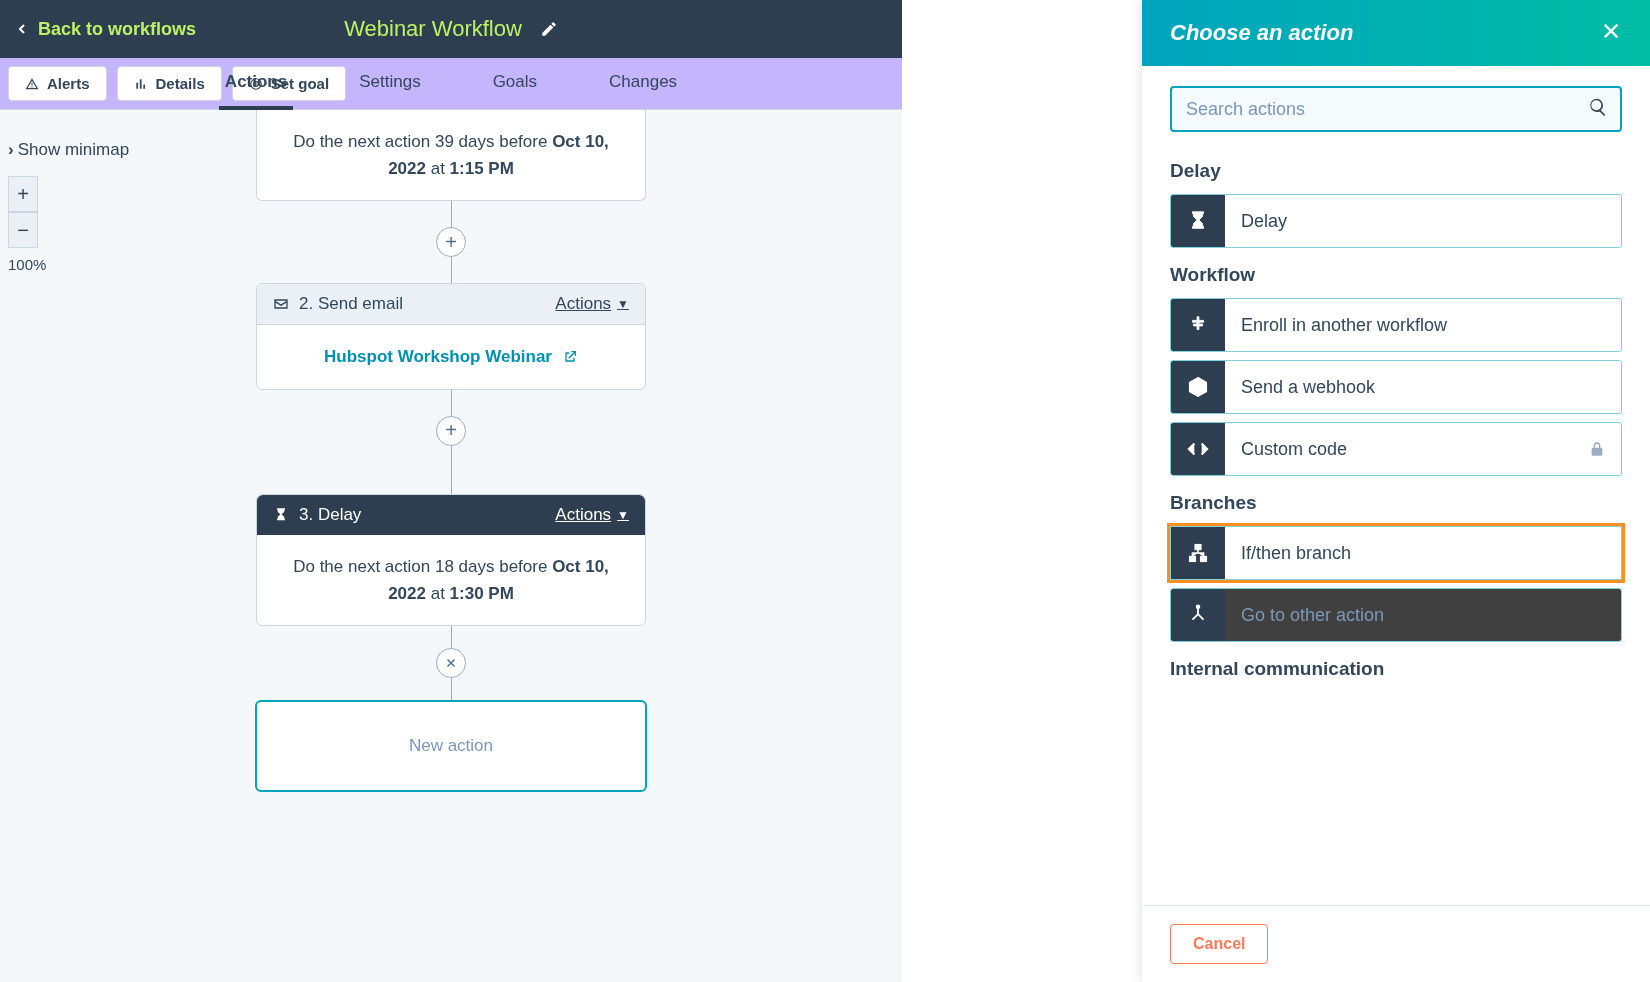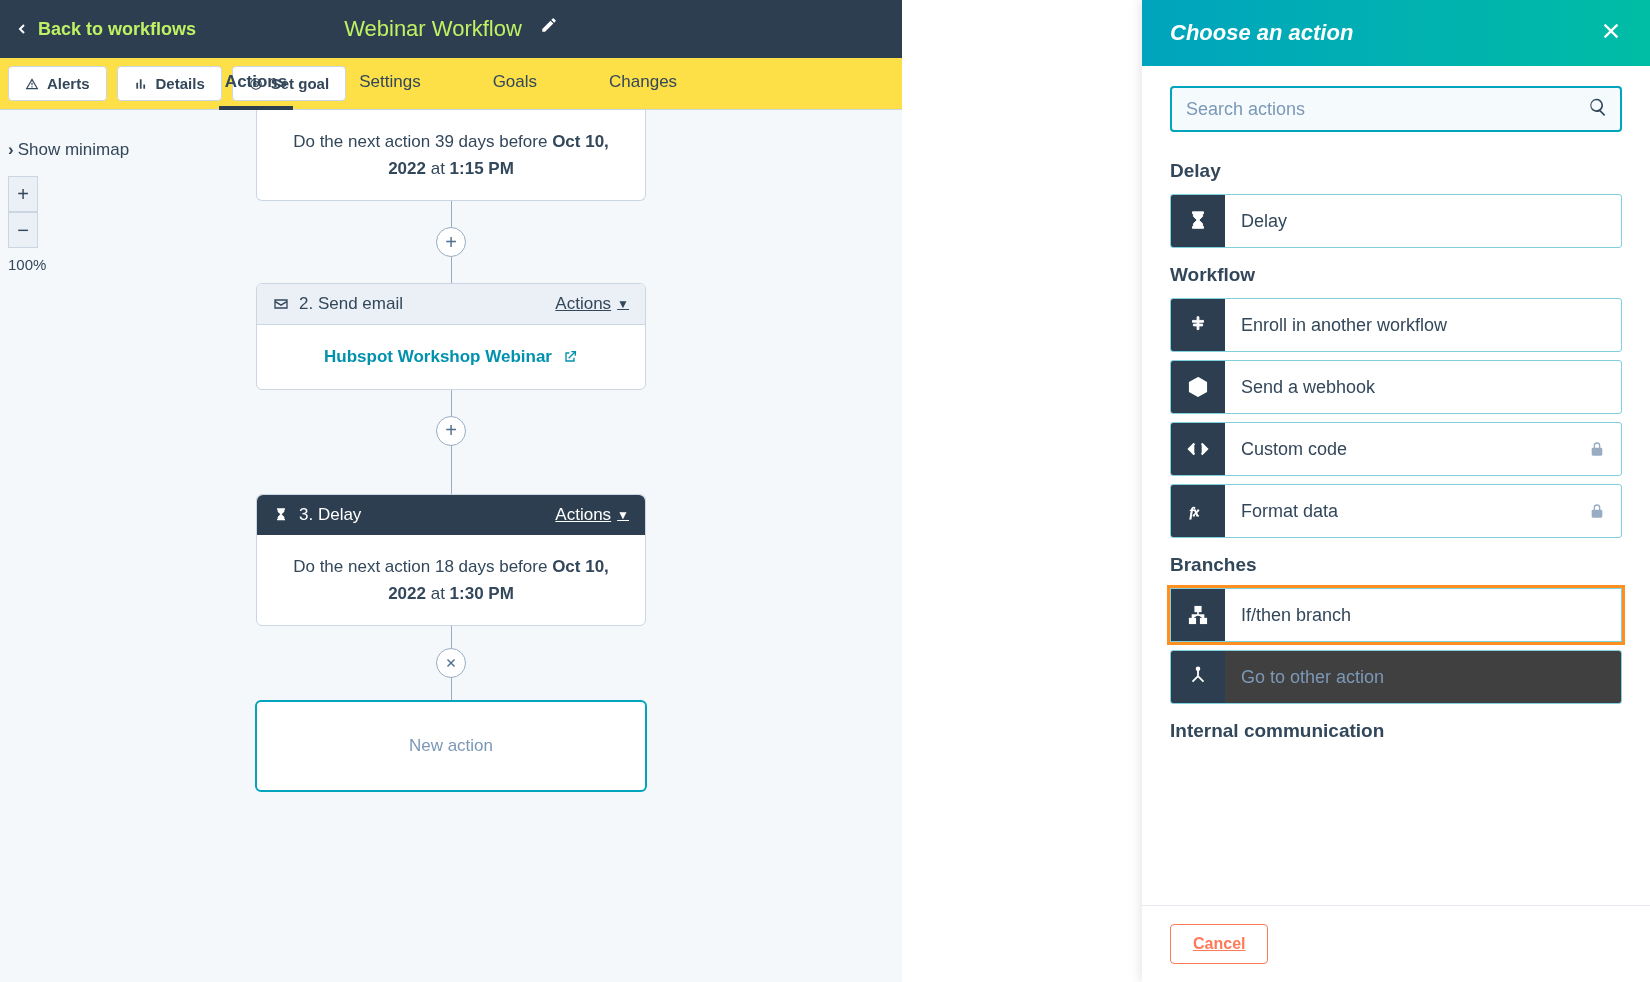--- a/index.html
+++ b/index.html
@@ -30,36 +30,36 @@
     font-size: 18px;
     font-weight: 600;
     cursor: pointer;
   }
   .back-link svg { width: 16px; height: 16px; }
   .workflow-title-wrap {
     position: absolute;
     left: 0; right: 0;
     display: flex;
     justify-content: center;
-    align-items: flex-start;
+    align-items: center;
     gap: 18px;
     pointer-events: none;
   }
   .workflow-title-wrap > * { pointer-events: auto; }
   .workflow-title { font-size: 22px; font-weight: 500; }
   .pencil-icon { width: 18px; height: 18px; fill: #fff; cursor: pointer; }
   
   .toolbar-row {
     height: 52px;
     border-bottom: 1px solid #cbd6e2;
     display: flex;
     align-items: center;
     width: 902px;
     position: relative;
-    background:#fde047;
+    background:#c4b5fd;
   }
   .tool-buttons {
     display: flex;
     gap: 10px;
     margin-left: 8px;
   }
   .tool-btn {
     border: 1px solid #cbd6e2;
     background: #fff;
     border-radius: 4px;
@@ -279,21 +279,20 @@
   }
   .cancel-btn {
     border: 1.5px solid #ff7a59;
     color:#ff7a59;
     background:#fff;
     border-radius:4px;
     padding: 10px 22px;
     font-size:16px;
     font-weight:600;
     cursor:pointer;
-    text-decoration:underline;
   }
 </style>
 </head>
 <body>
 
 <div class="top-header">
   <div class="back-link">
     <svg viewBox="0 0 24 24" fill="none" stroke="#fff" stroke-width="3">
         <polyline points="15 18 9 12 15 6"></polyline>
       </svg>
@@ -475,33 +474,20 @@
             <polyline points="16 6 22 12 16 18"></polyline>
           </svg>
         </div>
       <div class="label">Custom code</div>
       <div class="lock">
           <svg viewBox="0 0 24 24">
             <path d="M12 2a5 5 0 015 5v3h1a2 2 0 012 2v8a2 2 0 01-2 2H6a2 2 0 01-2-2v-8a2 2 0 012-2h1V7a5 5 0 015-5zm0 2a3 3 0 00-3 3v3h6V7a3 3 0 00-3-3z"></path>
           </svg>
         </div>
     </div>
-    <div class="action-item">
-      <div class="icon-box">
-          <svg viewBox="0 0 24 24">
-            <text x="3" y="17" font-size="14" font-style="italic" fill="#fff" font-family="serif">fx</text>
-          </svg>
-        </div>
-      <div class="label">Format data</div>
-      <div class="lock">
-          <svg viewBox="0 0 24 24">
-            <path d="M12 2a5 5 0 015 5v3h1a2 2 0 012 2v8a2 2 0 01-2 2H6a2 2 0 01-2-2v-8a2 2 0 012-2h1V7a5 5 0 015-5zm0 2a3 3 0 00-3 3v3h6V7a3 3 0 00-3-3z"></path>
-          </svg>
-        </div>
-    </div>
 
     <div class="group-label">Branches</div>
     <div class="action-item highlight">
       <div class="icon-box">
           <svg viewBox="0 0 24 24" fill="none" stroke="#fff" stroke-width="1.8">
             <rect x="9" y="3" width="6" height="5"></rect>
             <rect x="3" y="16" width="6" height="5"></rect>
             <rect x="15" y="16" width="6" height="5"></rect>
             <path d="M12 8v4M12 12H6v4M12 12h6v4"></path>
           </svg>

